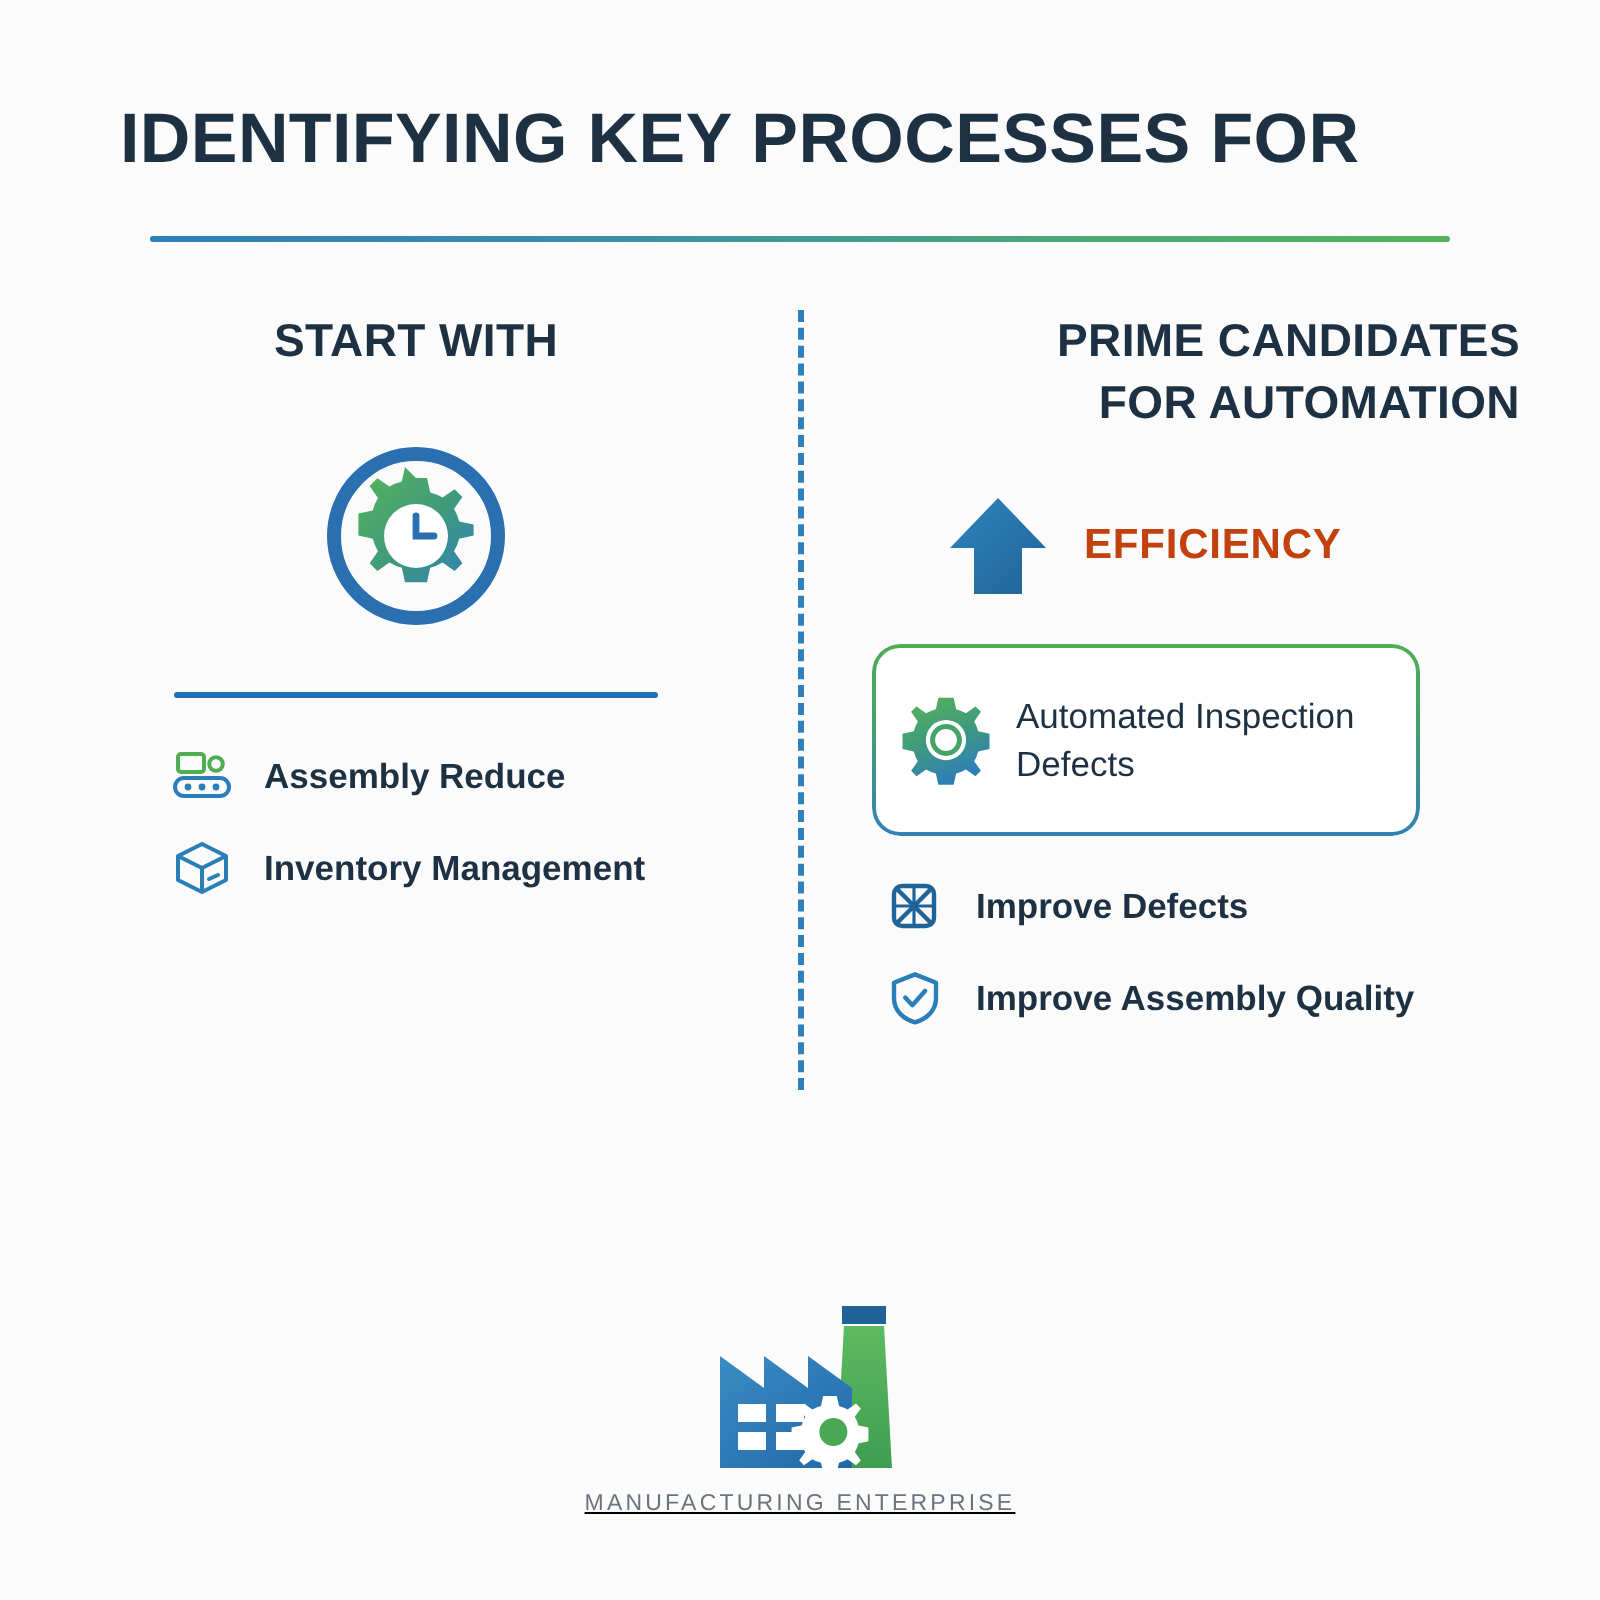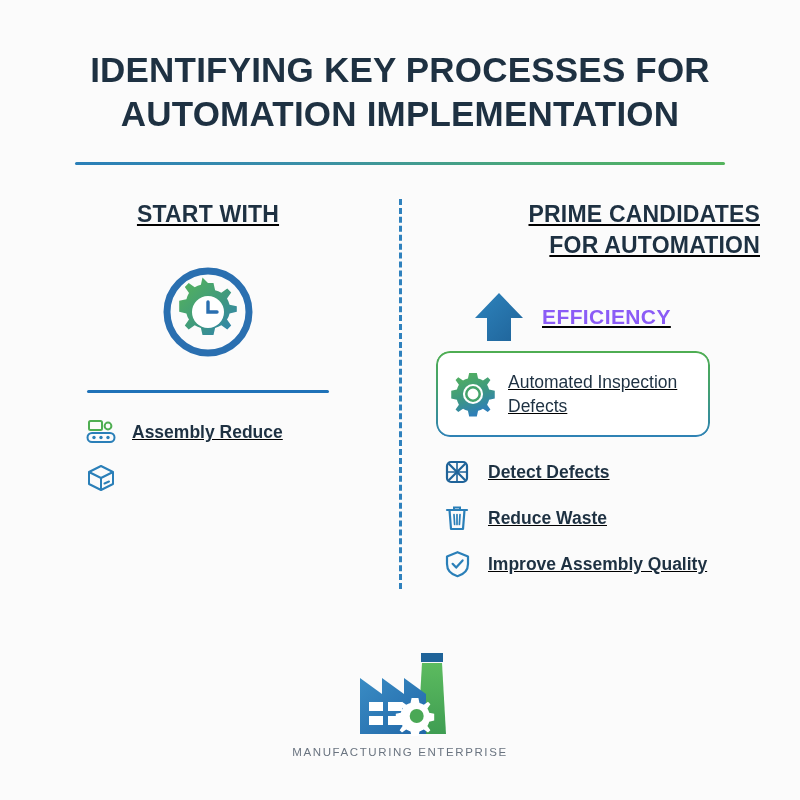--- a/index.html
+++ b/index.html
@@ -18,21 +18,20 @@
   .poster {
     width: 800px;
     height: 800px;
     position: relative;
     box-sizing: border-box;
   }
 
   
   .title-block {
     padding: 48px 60px 0 60px;
-    text-align: center;
   }
   .title-line {
     color: #1e3142;
     font-size: 35px;
     font-weight: bold;
     letter-spacing: 0.2px;
     line-height: 44px;
     text-transform: uppercase;
   }
   .title-rule {
@@ -43,21 +42,20 @@
     border-radius: 2px;
   }
 
   
   .columns {
     position: relative;
     display: flex;
     margin-top: 34px;
     padding: 0 40px;
     box-sizing: border-box;
-    text-decoration: underline;
   }
   .col {
     width: 50%;
     box-sizing: border-box;
   }
   .col-left  { padding-right: 24px; }
   .col-right { padding-left: 34px; }
 
   .divider-dashed {
     position: absolute;
@@ -127,35 +125,35 @@
 
   
   .eff-row {
     display: flex;
     align-items: center;
     margin-top: 26px;
     padding-left: 38px;
     height: 60px;
   }
   .eff-label {
-    color: #8b5cf6;
+    color: #c2410c;
     font-size: 21px;
     font-weight: bold;
     letter-spacing: 0.4px;
     margin-left: 16px;
     text-transform: uppercase;
   }
 
   
   .card {
     position: relative;
-    margin-top: 4px;
+    margin-top: 19px;
     margin-left: 2px;
     width: 274px;
-    height: 86px;
+    height: 96px;
     border-radius: 14px;
     background: #ffffff;
     box-sizing: border-box;
     display: flex;
     align-items: center;
     padding: 0 14px;
   }
   .card-border {
     position: absolute;
     inset: 0;
@@ -185,20 +183,21 @@
     z-index: 1;
   }
 
   
   .footer {
     position: absolute;
     left: 0;
     right: 0;
     bottom: 42px;
     text-align: center;
+    text-decoration: underline;
   }
   .footer-icon {
     width: 116px;
     height: 86px;
     margin: 0 auto;
     display: block;
   }
   .footer-caption {
     margin-top: 10px;
     color: #6a7480;
@@ -207,21 +206,20 @@
     text-transform: uppercase;
   }
 </style>
 </head>
 <body>
 
 <div class="poster">
 
   <div class="title-block">
     <div class="title-line">IDENTIFYING KEY PROCESSES FOR</div>
-    <div class="title-line">AUTOMATION IMPLEMENTATION</div>
     <div class="title-rule"></div>
   </div>
 
   <div class="columns">
 
     <div class="divider-dashed"></div>
 
     <div class="col col-left">
 
       <div class="col-head">
@@ -266,20 +264,21 @@
 
         <div class="bullet">
           <span class="bullet-icon">
             <svg width="28" height="28" viewBox="0 0 28 28">
               <path d="M14 2 L26 8 L26 20 L14 26 L2 20 L2 8 Z" fill="none" stroke="#2a7fb8" stroke-width="2" stroke-linejoin="round"></path>
               <path d="M2 8 L14 14 L26 8" fill="none" stroke="#2a7fb8" stroke-width="2" stroke-linejoin="round"></path>
               <path d="M14 14 L14 26" fill="none" stroke="#2a7fb8" stroke-width="2"></path>
               <path d="M17.5 19.5 L22 17.5" fill="none" stroke="#2a7fb8" stroke-width="2" stroke-linecap="round"></path>
             </svg>
           </span>
+          <span class="bullet-label">Inventory Management</span>
         </div>
 
 
       </div>
     </div>
 
     <div class="col col-right">
 
       <div class="col-head">
         <div>PRIME CANDIDATES</div>
@@ -322,34 +321,23 @@
       <div class="bullets">
 
         <div class="bullet">
           <span class="bullet-icon">
             <svg width="28" height="28" viewBox="0 0 28 28">
               <rect x="4" y="4" width="20" height="20" rx="4" fill="none" stroke="#1f6399" stroke-width="2.2"></rect>
               <path d="M5.5 5.5 L22.5 22.5 M22.5 5.5 L5.5 22.5" stroke="#1f6399" stroke-width="2.2"></path>
               <path d="M14 4 L14 24 M4 14 L24 14" stroke="#1f6399" stroke-width="1.6"></path>
             </svg>
           </span>
-          <span class="bullet-label">Detect Defects</span>
+          <span class="bullet-label">Improve Defects</span>
         </div>
 
-        <div class="bullet">
-          <span class="bullet-icon">
-            <svg width="26" height="28" viewBox="0 0 26 28">
-              <path d="M3 6 L23 6" stroke="#2a7fb8" stroke-width="2.2" stroke-linecap="round"></path>
-              <path d="M10 6 L10 3.5 L16 3.5 L16 6" fill="none" stroke="#2a7fb8" stroke-width="2"></path>
-              <path d="M5.5 6 L7 25 L19 25 L20.5 6 Z" fill="none" stroke="#2a7fb8" stroke-width="2.2" stroke-linejoin="round"></path>
-              <path d="M10 10.5 L10.6 20.5 M13 10.5 L13 20.5 M16 10.5 L15.4 20.5" stroke="#2a7fb8" stroke-width="1.7" stroke-linecap="round"></path>
-            </svg>
-          </span>
-          <span class="bullet-label">Reduce Waste</span>
-        </div>
 
         <div class="bullet">
           <span class="bullet-icon">
             <svg width="27" height="28" viewBox="0 0 27 28">
               <path d="M13.5 2.2 L24 6.4 L24 14 C24 20.2 19.6 24.4 13.5 26.2 C7.4 24.4 3 20.2 3 14 L3 6.4 Z" fill="none" stroke="#2a7fb8" stroke-width="2.2" stroke-linejoin="round"></path>
               <path d="M8.6 13.8 L12.2 17.6 L18.6 10.4" fill="none" stroke="#2a7fb8" stroke-width="2.2" stroke-linecap="round" stroke-linejoin="round"></path>
             </svg>
           </span>
           <span class="bullet-label">Improve Assembly Quality</span>
         </div>

